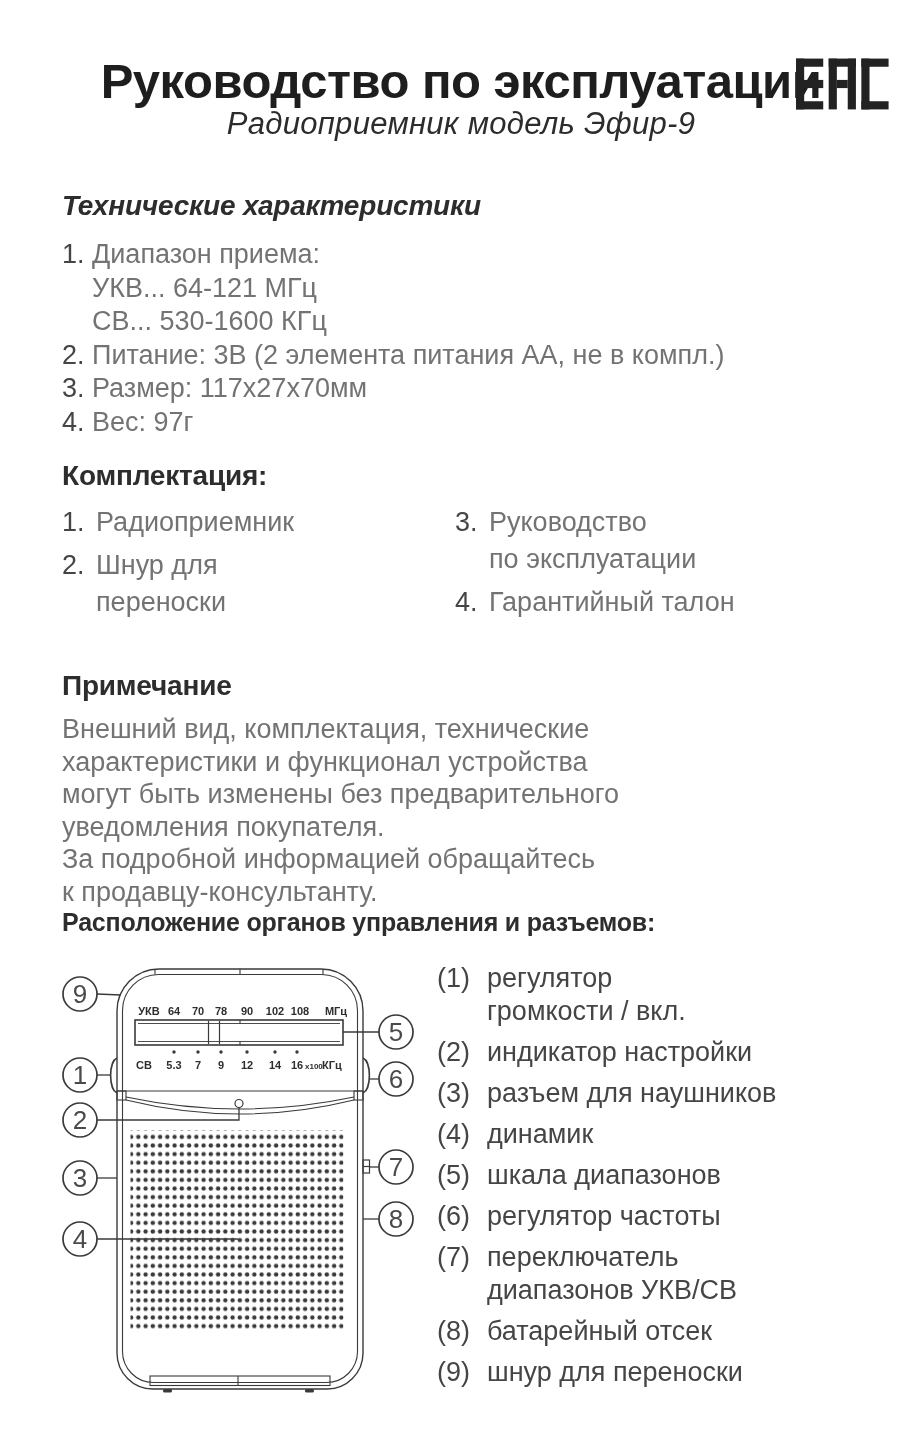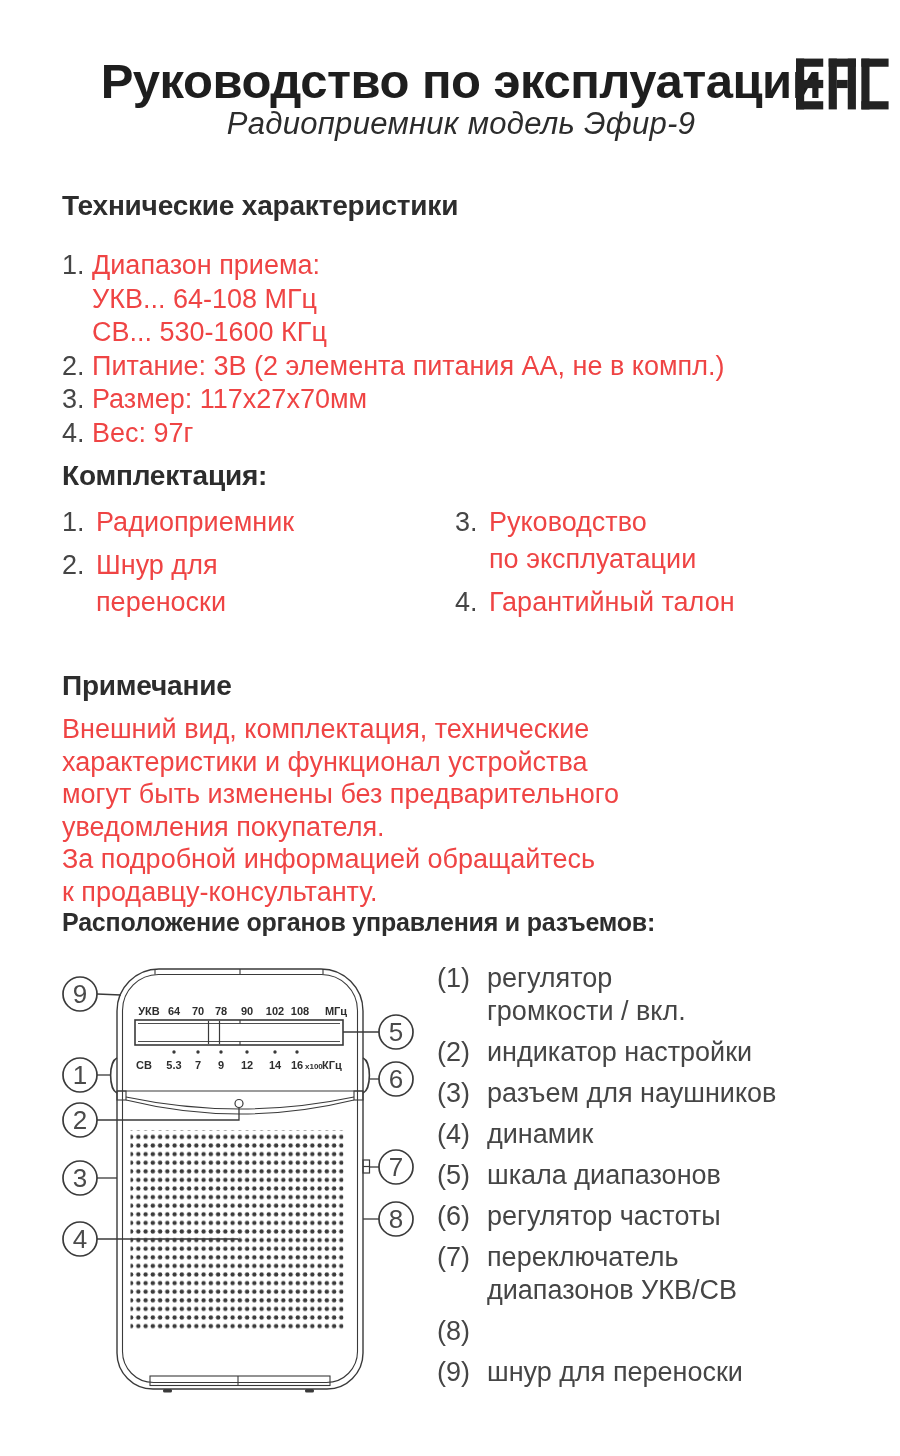--- a/index.html
+++ b/index.html
@@ -14,24 +14,24 @@
     position:absolute;left:55px;top:53px;width:812px;text-align:center;
     font-size:49px;font-weight:bold;letter-spacing:-0.5px;color:#1e1e1e;
   }
   .subtitle{
     position:absolute;left:55px;top:106px;width:812px;text-align:center;
     font-size:31px;font-style:italic;color:#2c2c2c;letter-spacing:0.3px;
   }
   .eac{position:absolute;left:796px;top:58px;}
   
   .sec-head{font-size:28px;font-weight:bold;color:#2d2d2d;letter-spacing:-0.2px;}
-  .body-line{font-size:27px;line-height:33.5px;color:#ef4444;white-space:nowrap;}
+  .body-line{font-size:27px;line-height:33.5px;color:#737373;white-space:nowrap;}
   
   .specs{position:absolute;left:62px;top:190px;}
-  .specs .sec-head{margin-bottom:27px;}
+  .specs .sec-head{margin-bottom:16px;font-style:italic;}
   .num-item{display:flex;flex-direction:row;}
   .num-item .num{width:30px;flex:none;font-size:27px;line-height:33.5px;color:#454545;}
   .num-item .lines{flex:none;}
   
   .package{position:absolute;left:62px;top:460px;width:780px;}
   .package .sec-head{margin-bottom:12px;}
   .pkg-col{position:absolute;top:44px;}
   .pkg-col.left{left:0;}
   .pkg-col.right{left:393px;}
   .pkg-item{margin-bottom:6px;}
@@ -83,21 +83,21 @@
   </div>
 
   <div class="subtitle nowrap">Радиоприемник модель Эфир-9</div>
 
   <div class="specs">
     <div class="sec-head nowrap">Технические характеристики</div>
     <div class="num-item">
       <span class="num">1.</span>
       <div class="lines">
         <div class="body-line">Диапазон приема:</div>
-        <div class="body-line">УКВ... 64-108 МГц</div>
+        <div class="body-line">УКВ... 64-121 МГц</div>
         <div class="body-line">СВ... 530-1600 КГц</div>
       </div>
     </div>
     <div class="num-item">
       <span class="num">2.</span>
       <div class="lines">
           <div class="body-line">Питание: 3В (2 элемента питания АА, не в компл.)</div>
         </div>
     </div>
     <div class="num-item">
@@ -314,20 +314,23 @@
     </div>
     <div class="legend-item">
       <span class="num">(7)</span>
       <div class="lines">
         <div>переключатель</div>
         <div>диапазонов УКВ/СВ</div>
       </div>
     </div>
     <div class="legend-item">
       <span class="num">(8)</span>
+      <div class="lines">
+          <div>батарейный отсек</div>
+        </div>
     </div>
     <div class="legend-item">
       <span class="num">(9)</span>
       <div class="lines">
           <div>шнур для переноски</div>
         </div>
     </div>
   </div>
 
 </div>

